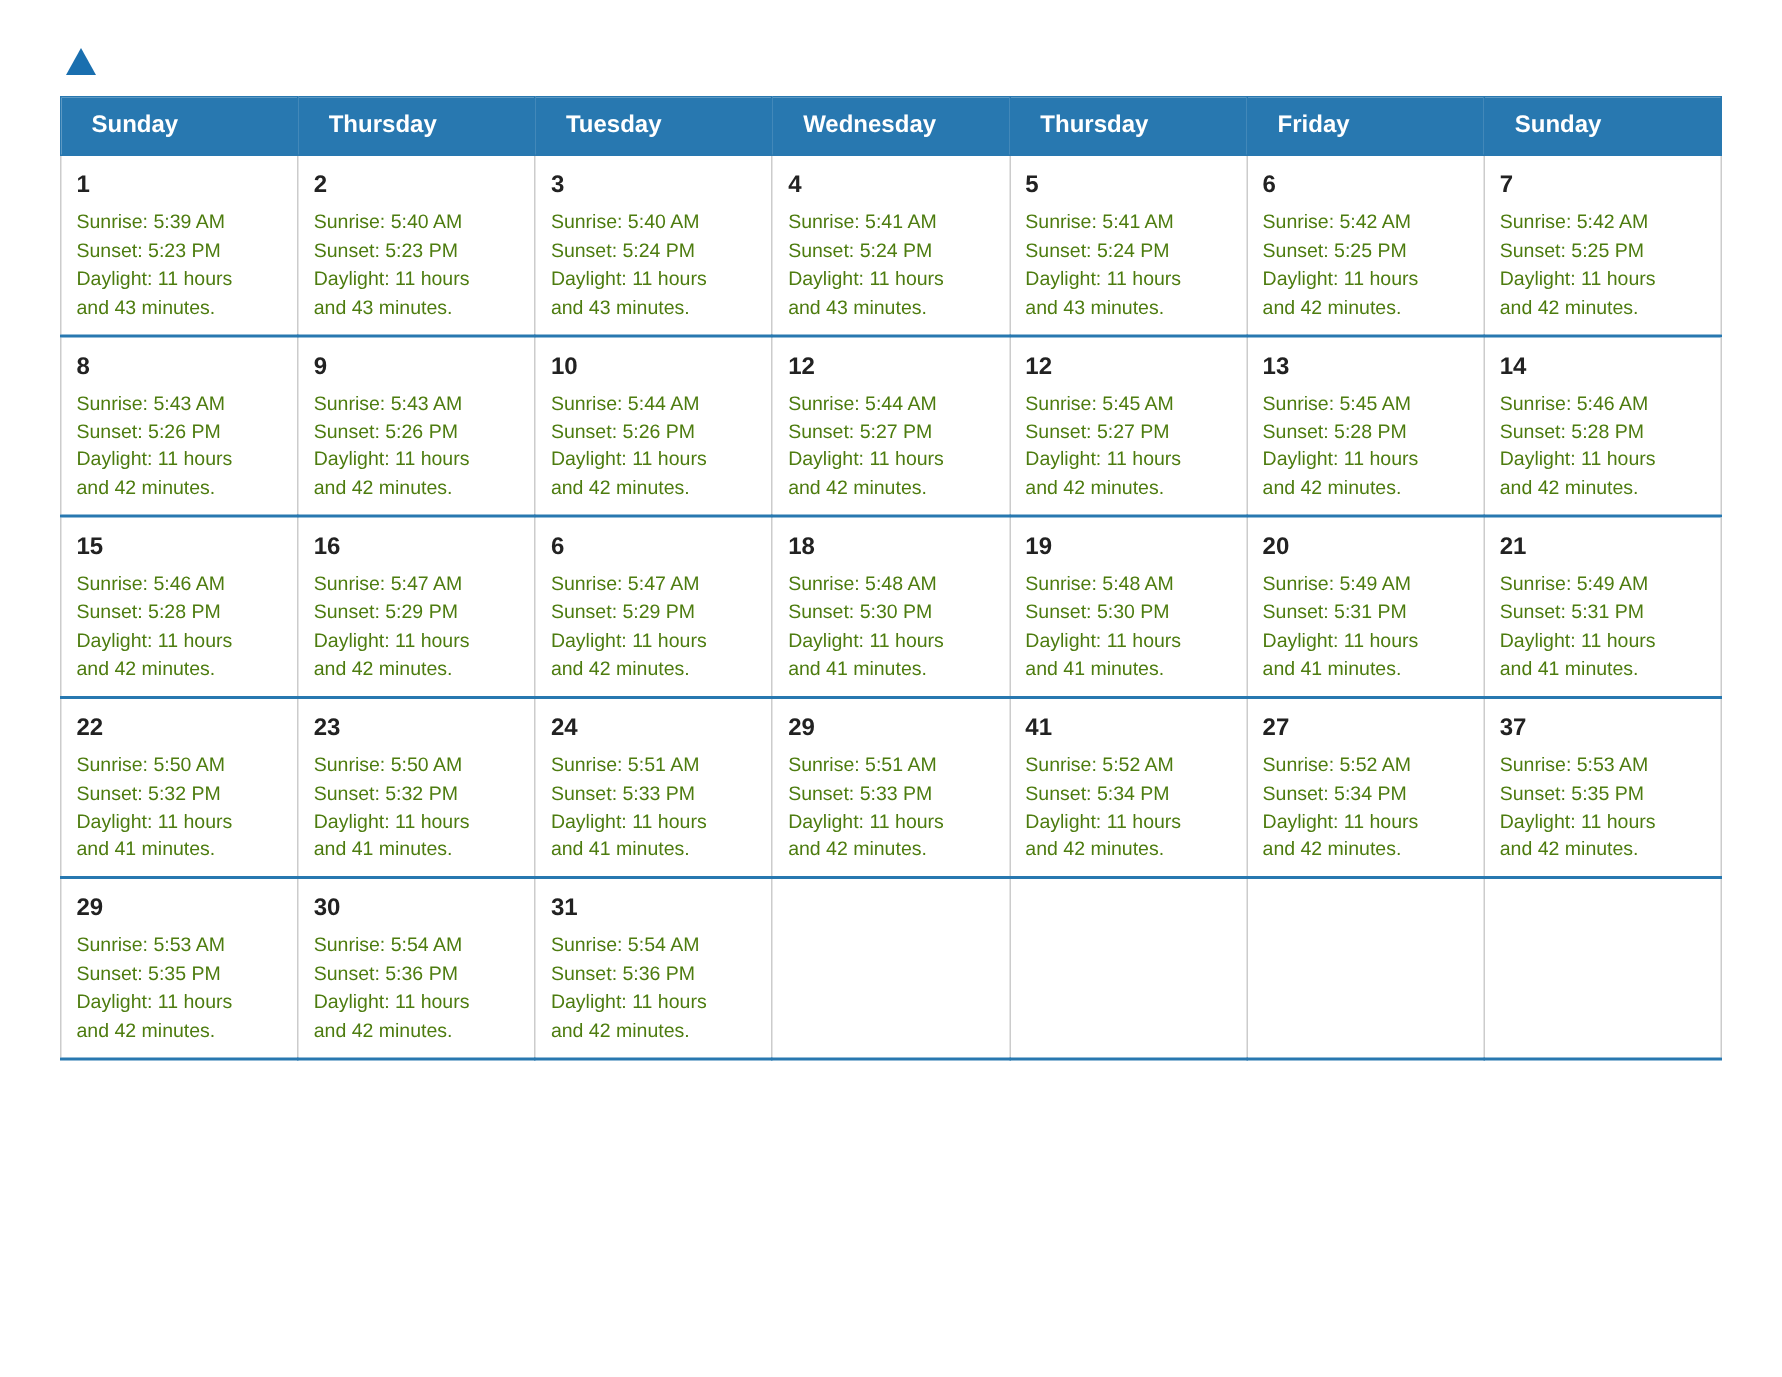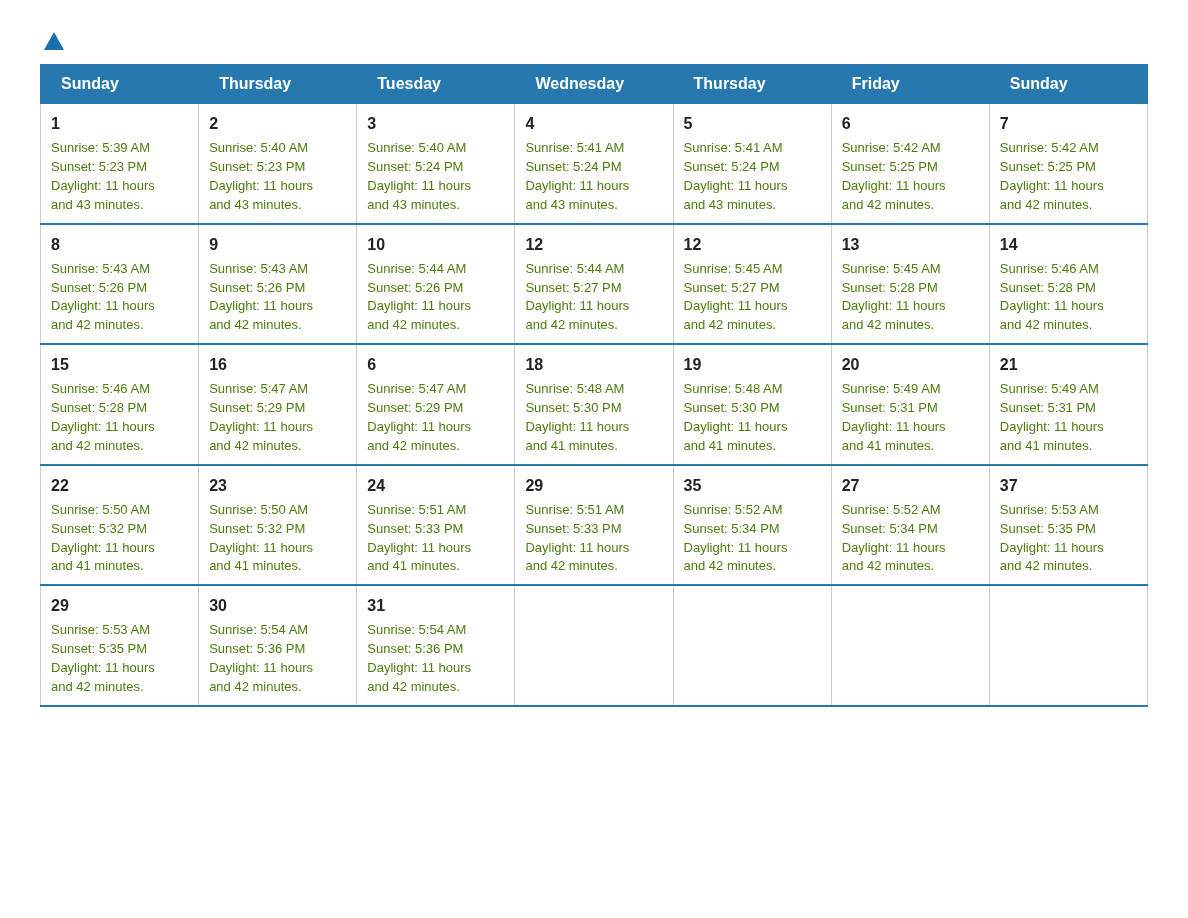--- a/index.html
+++ b/index.html
@@ -342,21 +342,21 @@
         <td>
         <span class="day-number">29</span>
         <div class="day-info">
           Sunrise: 5:51 AM<br>
           Sunset: 5:33 PM<br>
           Daylight: 11 hours<br>
           and 42 minutes.
         </div>
       </td>
         <td>
-        <span class="day-number">35</span>
+        <span class="day-number">41</span>
         <div class="day-info">
           Sunrise: 5:52 AM<br>
           Sunset: 5:34 PM<br>
           Daylight: 11 hours<br>
           and 42 minutes.
         </div>
       </td>
         <td>
         <span class="day-number">27</span>
         <div class="day-info">

